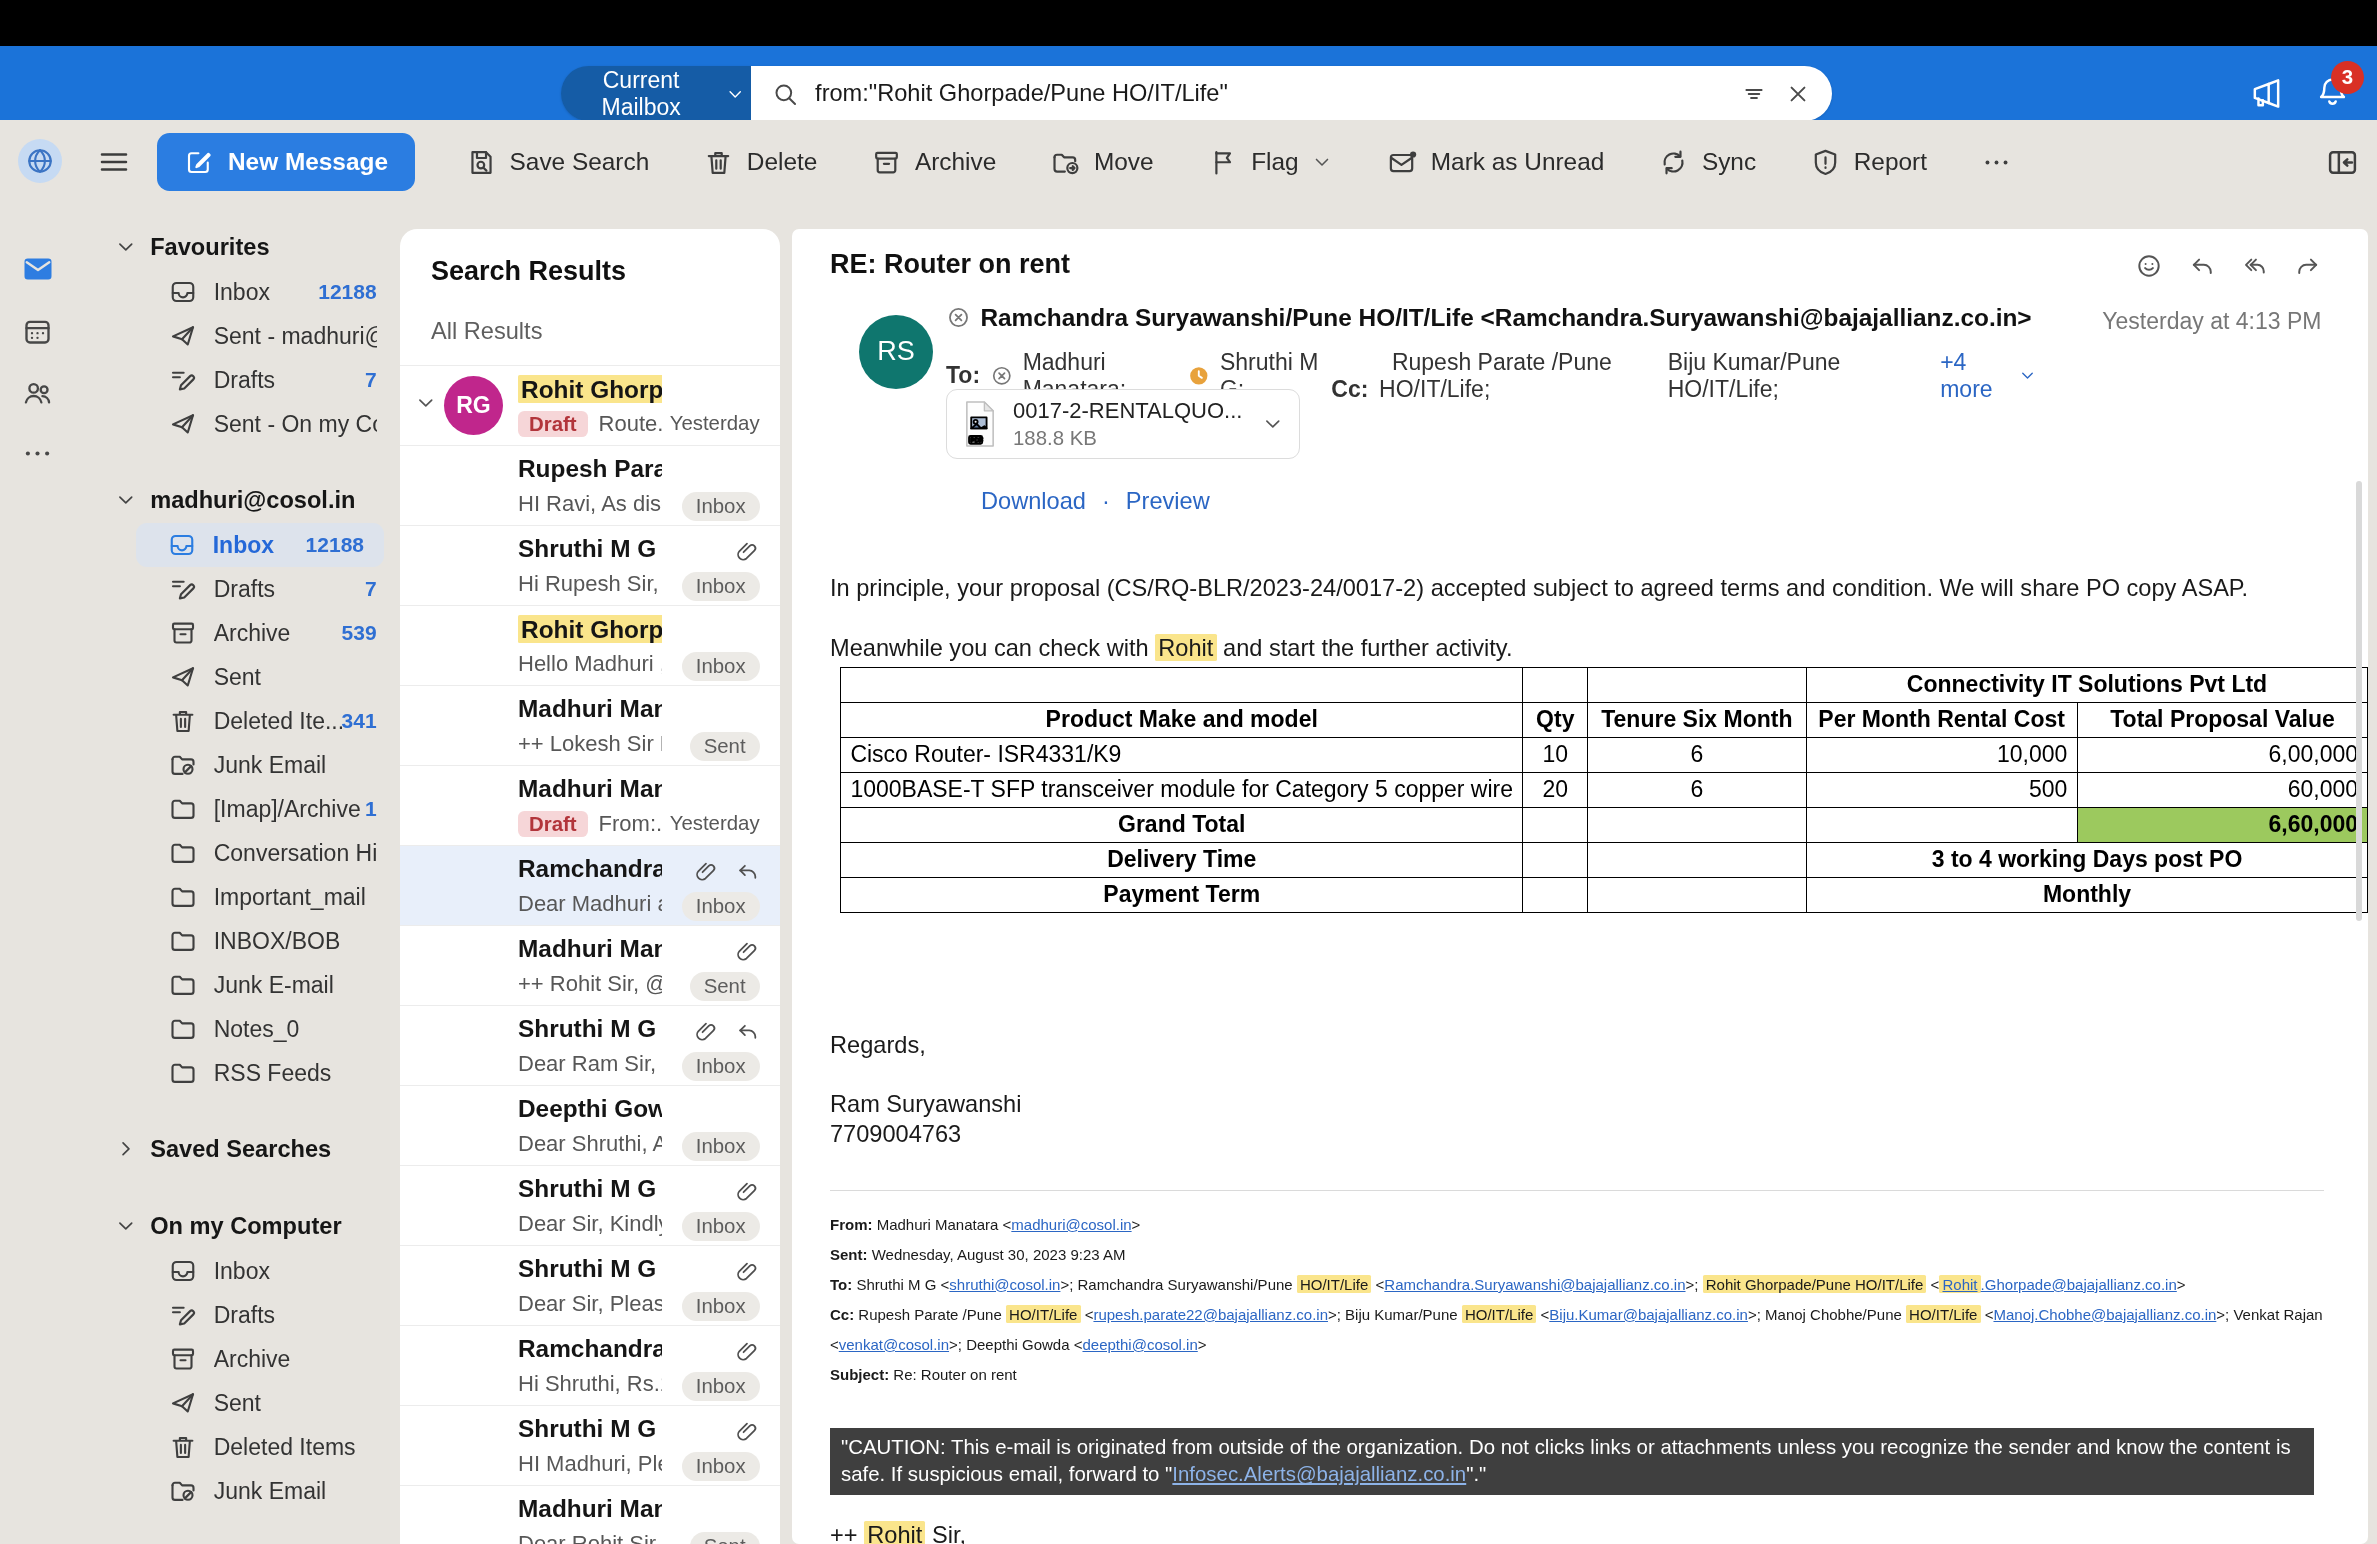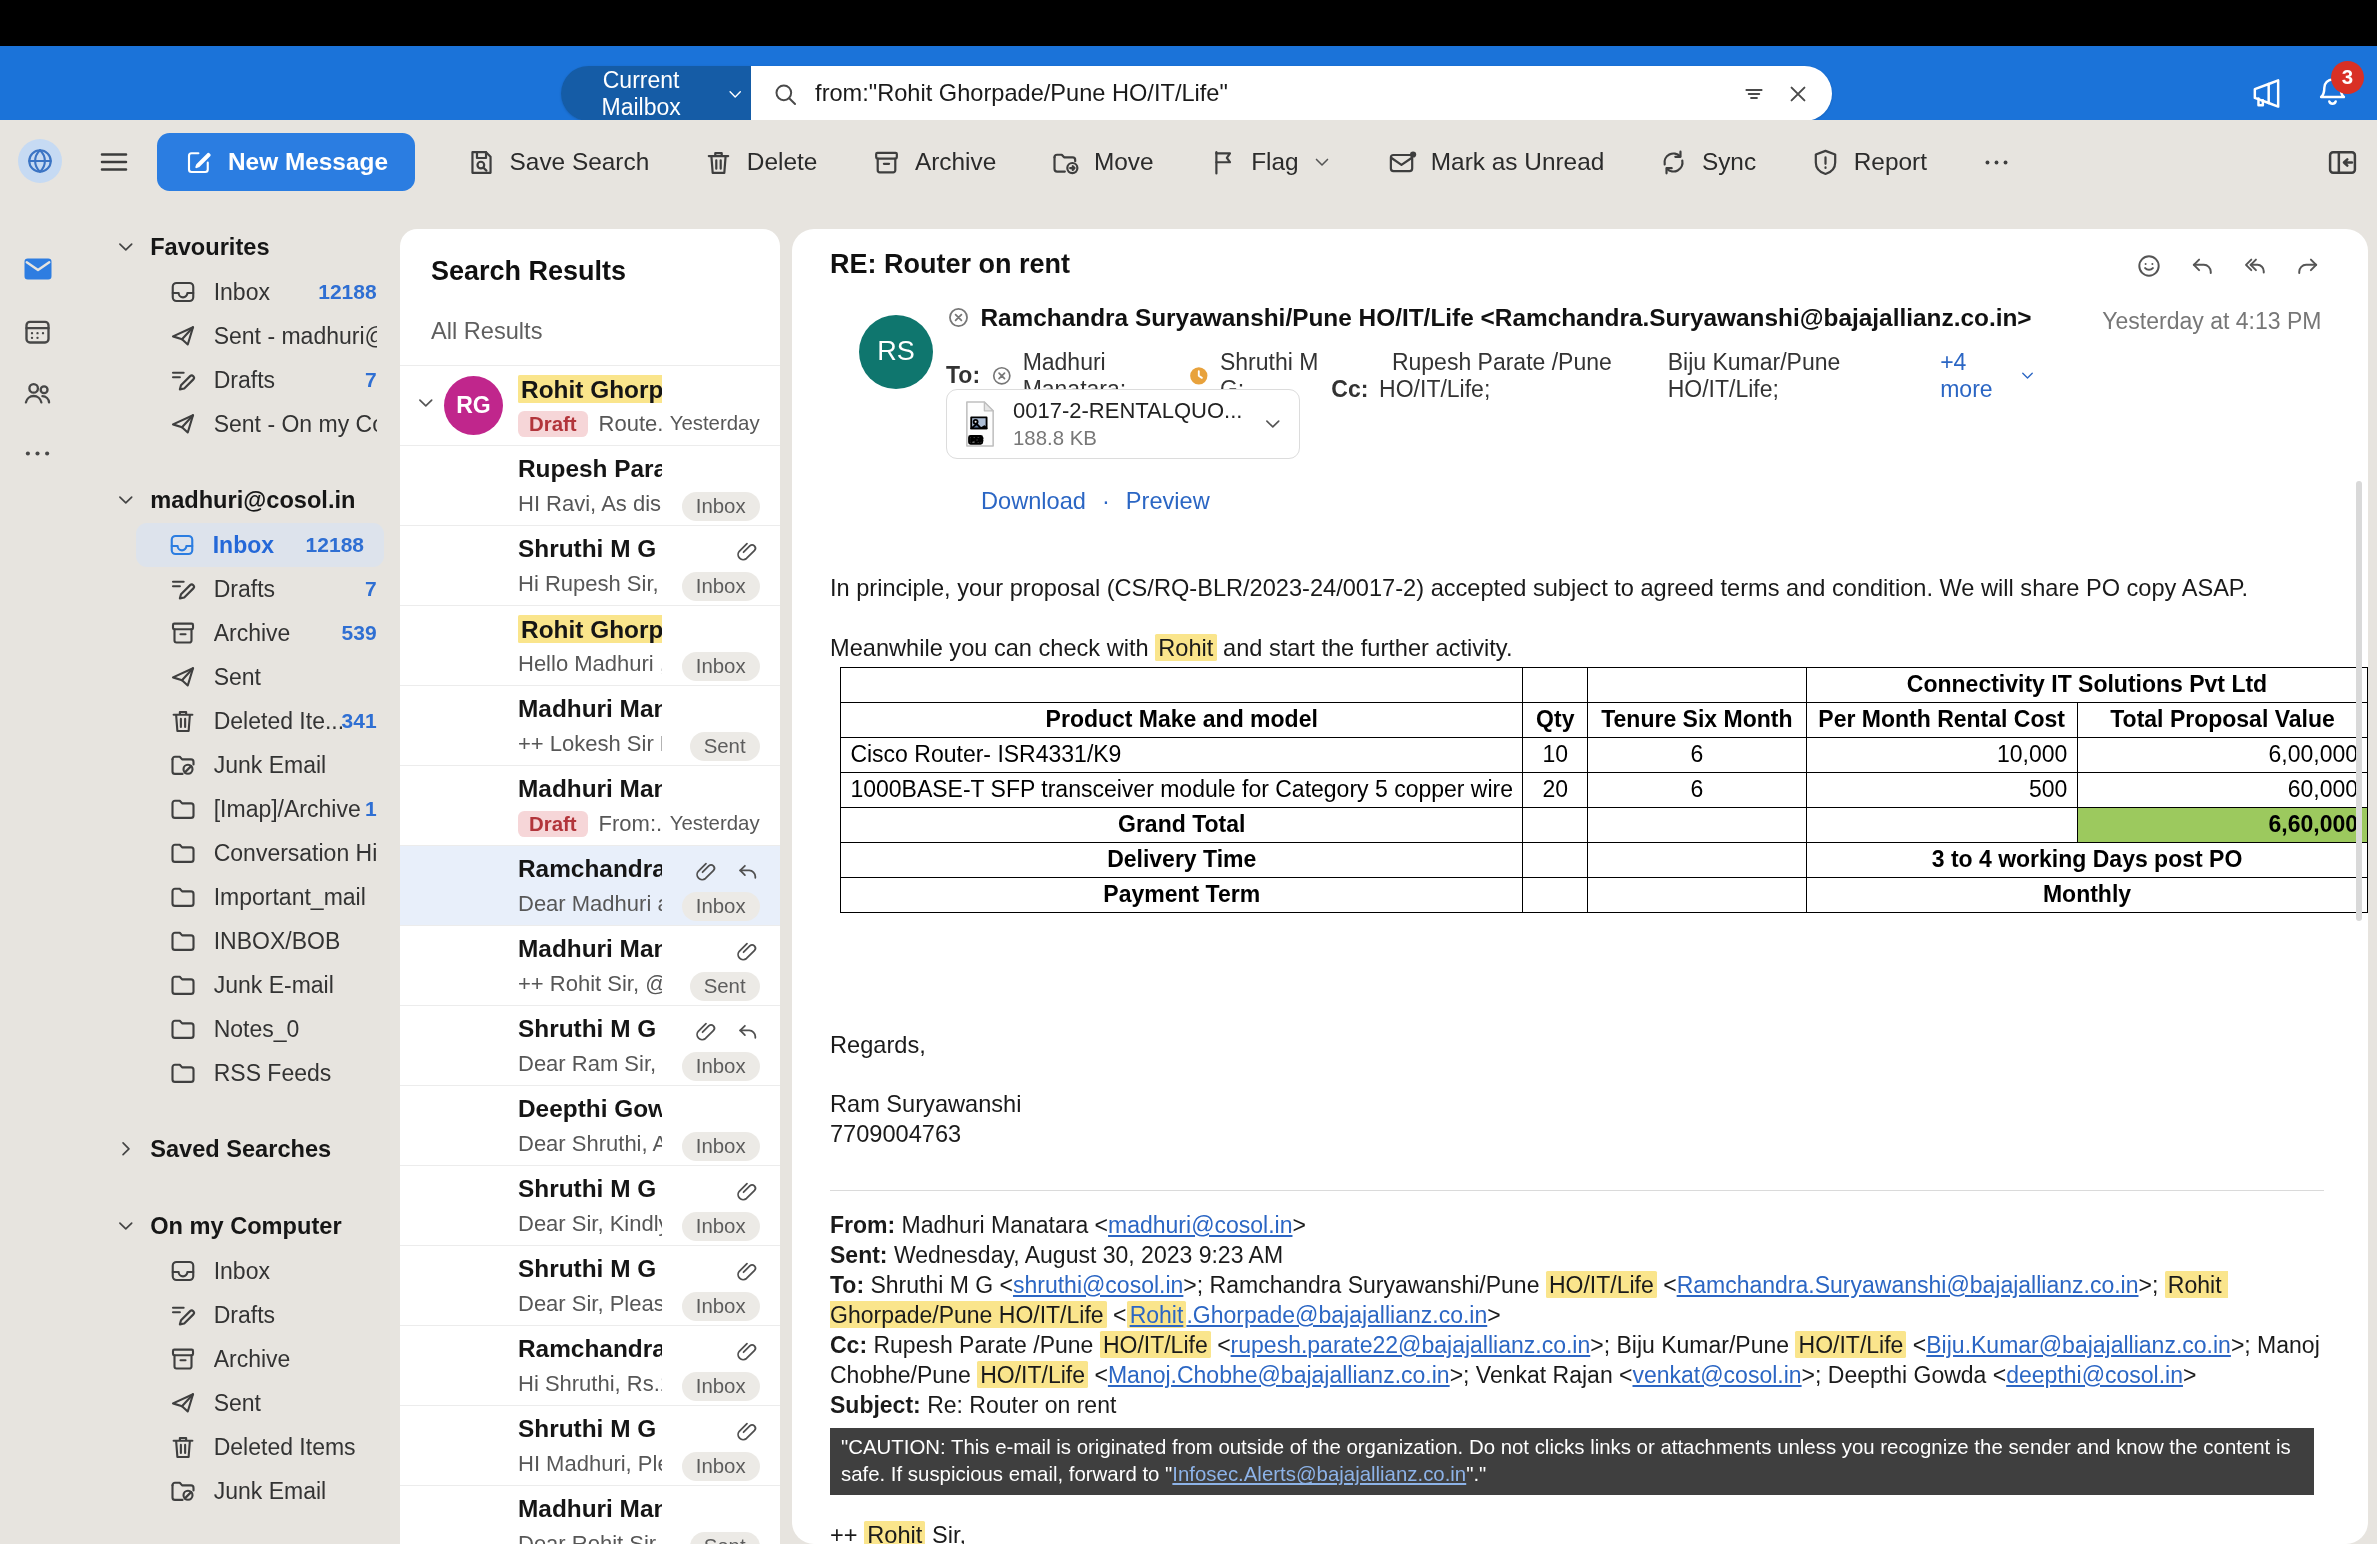--- a/index.html
+++ b/index.html
@@ -76,21 +76,21 @@
   .m-row .l1{position:absolute;left:118px;top:9.4px;right:118px;font-size:24.4px;font-weight:bold;color:#151515;
     white-space:nowrap;overflow:hidden;}
   .m-row .ics{position:absolute;right:20.4px;top:12.6px;display:flex;gap:15.7px;color:#4f4f4f;}
   .m-row .l2{position:absolute;left:118px;top:45px;right:118px;font-size:22px;color:#575757;
     white-space:nowrap;overflow:hidden;display:flex;align-items:center;gap:11px;}
   .m-row .draftpill{background:#f6d6d8;color:#b2353b;font-weight:bold;font-size:20.4px;border-radius:6.3px;padding:1.6px 11px;}
   .m-row .r2{position:absolute;right:20.4px;top:46px;font-size:20.4px;color:#575757;}
   .m-row .pill{background:#eceae6;border-radius:785px;padding:3.1px 14px;color:#5d5d5d;}
 
   
-  .reading{position:absolute;left:792px;top:4.7px;right:8.6px;bottom:0;background:#fff;border-radius:22px;overflow:hidden;}
+  .reading{position:absolute;left:792px;top:4.7px;right:8.6px;bottom:0;background:#fff;border-radius:7px;overflow:hidden;}
   .subject{position:absolute;left:38px;top:20.4px;font-size:27px;font-weight:bold;color:#111;}
   .r-actions{position:absolute;right:46px;top:23.6px;display:flex;gap:25px;color:#555;}
   .r-actions .icw{cursor:pointer;}
   .rs-avatar{position:absolute;left:67px;top:86px;width:74px;height:74px;border-radius:50%;
     background:#0f766e;color:#fff;font-size:27px;display:flex;align-items:center;justify-content:center;}
   .senderline{position:absolute;left:154px;top:75px;display:flex;align-items:center;gap:9.4px;
     font-size:24.4px;font-weight:bold;color:#111;white-space:nowrap;}
   .senderline .icw{color:#777;}
   .stamp{position:absolute;right:47px;top:79px;font-size:23px;color:#777;}
   .recipline{position:absolute;left:154px;top:120px;right:330px;font-size:23px;color:#333;
@@ -110,21 +110,21 @@
 
   table.quote{position:absolute;left:48px;top:438px;border-collapse:collapse;table-layout:fixed;}
   table.quote td{border:1.6px solid #000;height:34px;font-size:23px;color:#000;padding:0 9.4px;
     overflow:hidden;white-space:nowrap;}
   td.c{text-align:center;} td.r{text-align:right;} td.bold{font-weight:bold;}
   td.green{background:#9CC95E;}
 
   .sig{position:absolute;left:38px;font-size:23.6px;color:#1a1a1a;}
   .sig1{top:803px;} .sig2{top:862px;} .sig3{top:892px;}
   .hr{position:absolute;left:38px;right:44px;top:961px;height:1.6px;background:#dadada;}
-  .quoted{position:absolute;left:38px;top:981px;width:1498px;font-size:23px;color:#1a1a1a;line-height:30px;}
+  .quoted{position:absolute;left:38px;top:981px;width:1498px;font-size:15px;color:#1a1a1a;line-height:30px;}
   .caution{position:absolute;left:38px;top:1199px;width:1462px;background:#3f3f3f;color:#fff;
     font-size:20.4px;line-height:27.5px;padding:6.3px 11px;}
   .caution .lnk{color:#8db3e8;}
   .footerline{position:absolute;left:38px;top:1293px;font-size:23.6px;color:#1a1a1a;}
   .r-scroll{position:absolute;right:6.3px;top:252px;width:6.3px;height:440px;background:#d9d9d9;border-radius:3.1px;}
 </style>
 </head>
 <body>
 
 <div class="screen">

